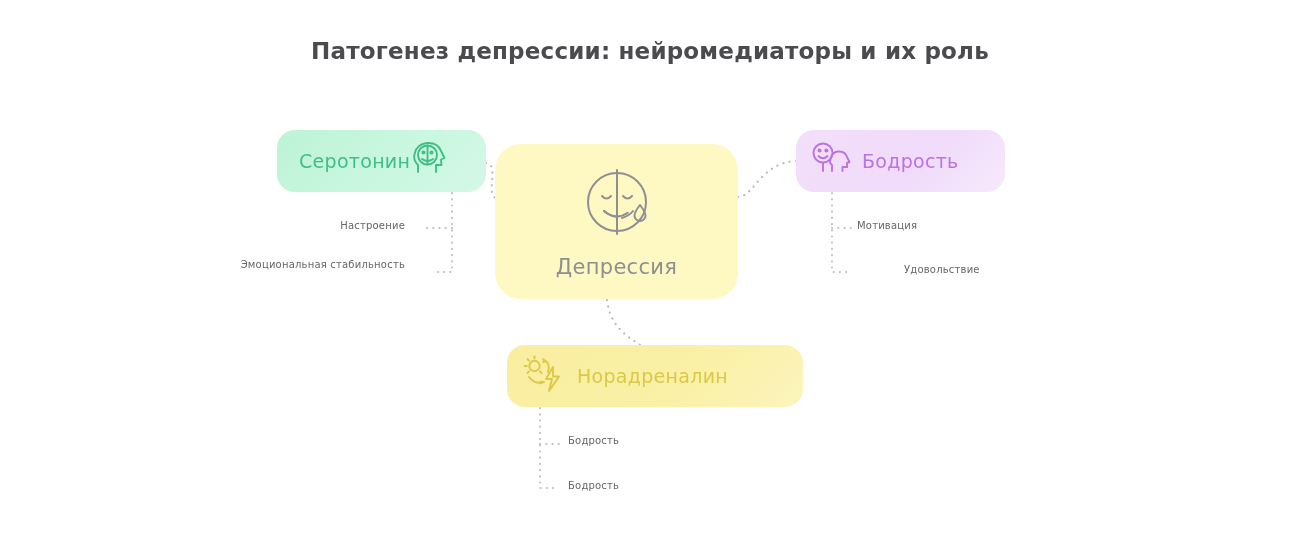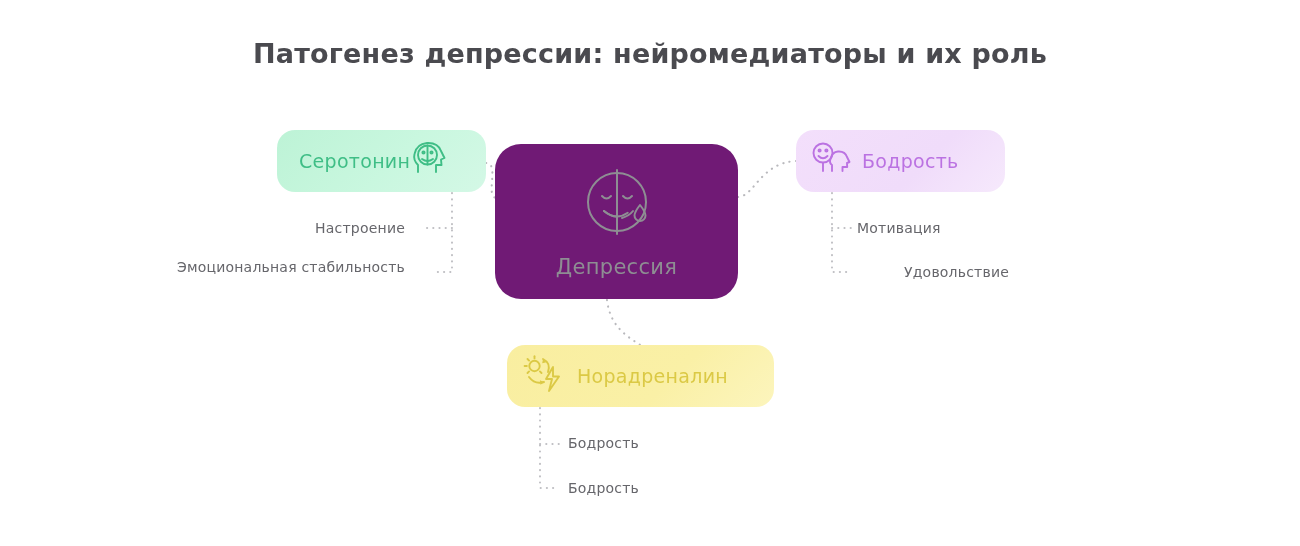--- a/index.html
+++ b/index.html
@@ -22,21 +22,21 @@
   }
 
   
   #page-title {
     position: absolute;
     left: 0;
     top: 38px;
     width: 1300px;
     text-align: center;
     font-family: "DejaVu Sans", "Liberation Sans", sans-serif;
-    font-size: 27px;
+    font-size: 23px;
     font-weight: bold;
     letter-spacing: 0.2px;
     color: #4a4a4f;
     white-space: nowrap;
   }
 
   
   #connectors {
     position: absolute;
     left: 0;
@@ -78,21 +78,21 @@
     flex: 0 0 auto;
   }
 
   
   #node-center {
     left: 495px;
     top: 144px;
     width: 243px;
     height: 155px;
     border-radius: 26px;
-    background: #701a75;
+    background: #fef9c3;
     flex-direction: column;
     justify-content: center;
     align-items: center;
   }
   #node-center .node-label {
     color: #8e8e93;
     font-size: 21px;
     margin-top: 12px;
   }
 
@@ -117,33 +117,33 @@
     padding: 0 20px 0 14px;
     justify-content: flex-start;
     gap: 10px;
   }
   #node-dopamine .node-label { color: #bb72e2; }
 
   
   #node-noradrenaline {
     left: 507px;
     top: 345px;
-    width: 267px;
+    width: 296px;
     height: 62px;
     background: linear-gradient(135deg, #f9eea0 0%, #faf0a6 60%, #fcf5bd 100%);
     padding: 0 20px 0 14px;
     justify-content: flex-start;
     gap: 10px;
   }
   #node-noradrenaline .node-label { color: #dbc945; }
 
   
   .sub-label {
     position: absolute;
-    font-size: 14px;
+    font-size: 10px;
     color: #66666b;
     letter-spacing: 0.2px;
     white-space: nowrap;
   }
   .sub-right { text-align: right; }
   .sub-left  { text-align: left; }
 
   #sub-s0 { left: 0px;   top: 220px; width: 405px; }
   #sub-s1 { left: 0px;   top: 259px; width: 405px; }
   #sub-d0 { left: 857px; top: 220px; }

